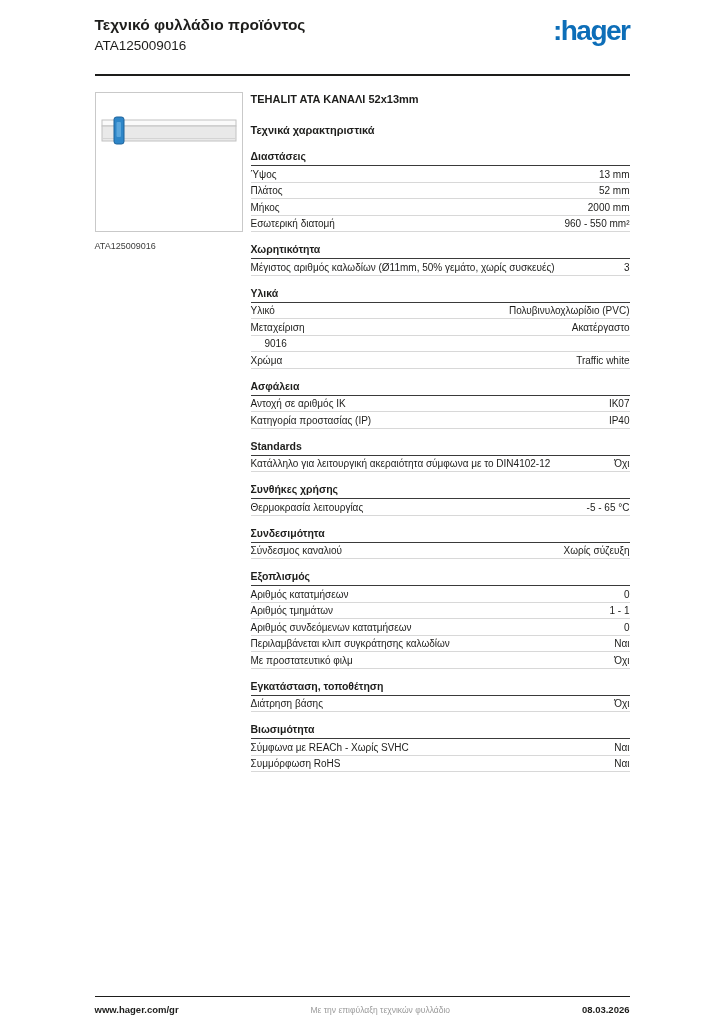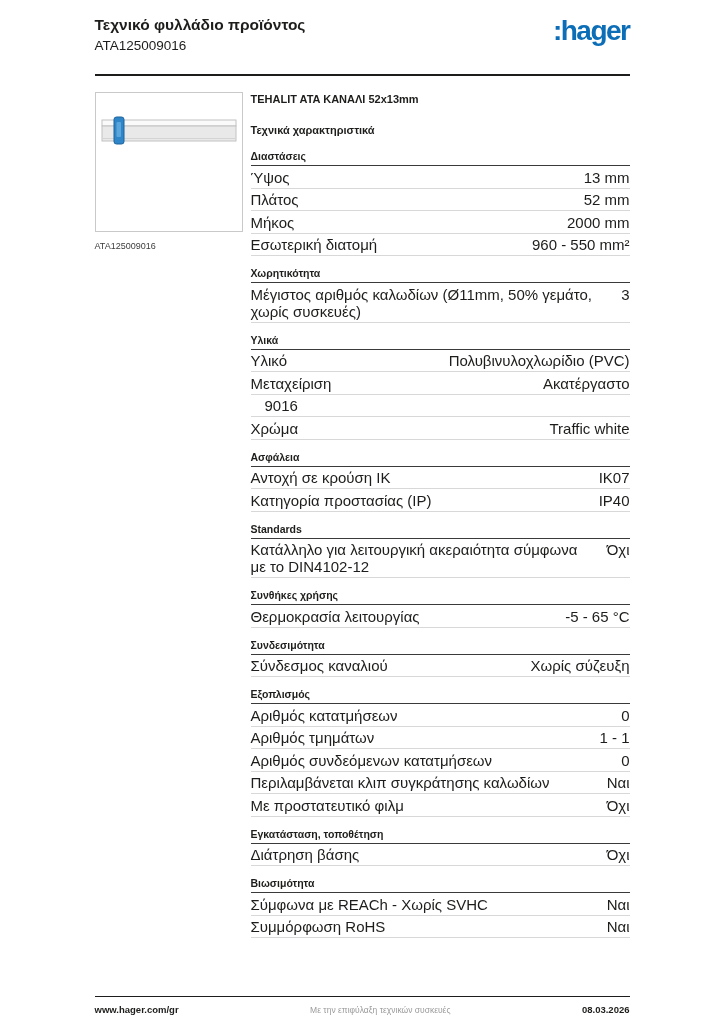--- a/index.html
+++ b/index.html
@@ -41,21 +41,21 @@
   .subtitle { font-size:11px; font-weight:bold; margin-top:19px; }
   .sections { margin-top:14px; }
 
   .section { margin-bottom:11px; }
   .section-title {
     font-size:10.5px; font-weight:bold; padding-bottom:3px;
     border-bottom:1.5px solid #3a3a3a;
   }
   .row {
     display:flex; justify-content:space-between; align-items:baseline;
-    font-size:15px; padding:2.5px 0 2px; border-bottom:1px solid #d8d8d8;
+    font-size:10px; padding:2.5px 0 2px; border-bottom:1px solid #d8d8d8;
   }
   .row-label { flex:1; min-width:0; }
   .row-value { text-align:right; white-space:nowrap; margin-left:14px; }
 
   
   .footer {
     position:absolute; left:57px; right:57px; top:996px;
     border-top:1.5px solid #1d1d1b; padding-top:7px;
     display:flex; justify-content:space-between; align-items:baseline;
   }
@@ -140,21 +140,21 @@
               <span class="row-value">9016</span>
             </div>
             <div class="row">
               <span class="row-label">Χρώμα</span>
               <span class="row-value">Traffic white</span>
             </div>
           </div>
           <div class="section">
             <div class="section-title">Ασφάλεια</div>
             <div class="row">
-              <span class="row-label">Αντοχή σε κρούση ΙΚ</span>
+              <span class="row-label">Αντοχή σε αριθμός ΙΚ</span>
               <span class="row-value">IK07</span>
             </div>
             <div class="row">
               <span class="row-label">Κατηγορία προστασίας (IP)</span>
               <span class="row-value">IP40</span>
             </div>
           </div>
           <div class="section">
             <div class="section-title">Standards</div>
             <div class="row">
@@ -217,17 +217,17 @@
               <span class="row-value">Ναι</span>
             </div>
           </div>
         </div>
     </div>
 
   </div>
 
   <div class="footer">
     <div class="footer-site">www.hager.com/gr</div>
-    <div class="footer-note">Με την επιφύλαξη τεχνικών συσκευές</div>
+    <div class="footer-note">Με την επιφύλαξη τεχνικών φυλλάδιο</div>
     <div class="footer-date">08.03.2026</div>
   </div>
 
 </div>
 
 </body></html>

